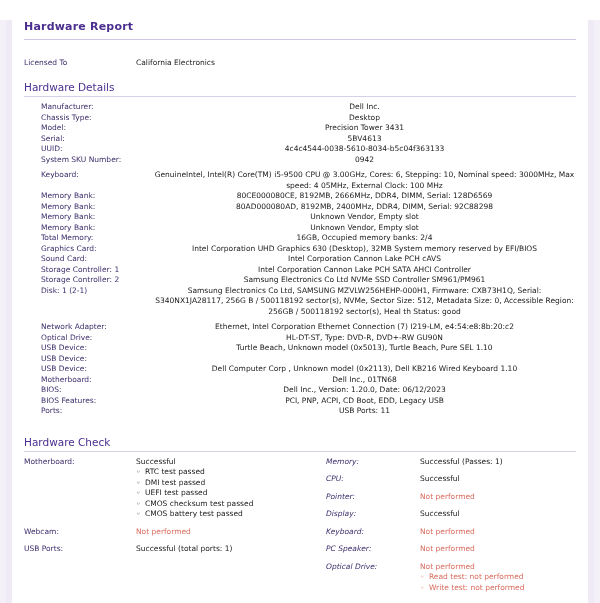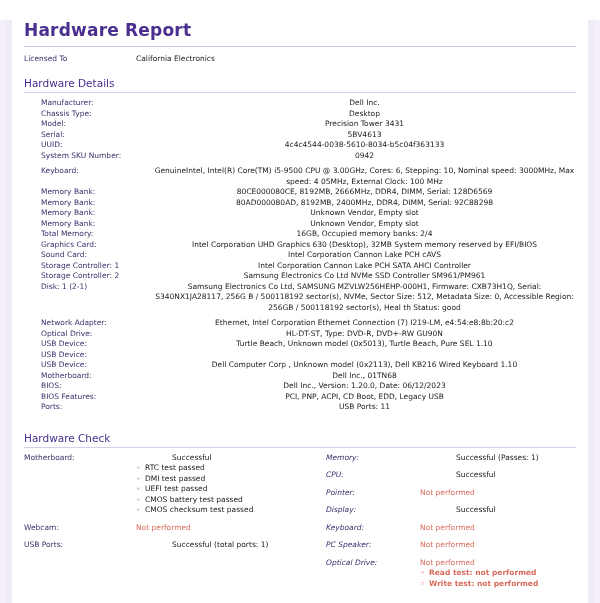--- a/index.html
+++ b/index.html
@@ -29,34 +29,34 @@
     position: absolute;
     top: 0;
     bottom: 0;
     width: 6px;
     background: #efeaf6;
   }
   .edge-left { left: 0; }
   .edge-right { right: 0; }
 
   h1.report-title {
-    font-size: 17px;
+    font-size: 11px;
     font-weight: bold;
     color: #4a2f8f;
     margin: 20px 0 0 0;
     letter-spacing: 0.2px;
   }
   .title-rule {
     border: none;
     border-top: 1px solid #cfc4e4;
     margin: 6px 0 0 0;
   }
   .licensed-row {
     display: flex;
-    margin-top: 7px;
+    margin-top: 18px;
     font-size: 7.5px;
   }
   .licensed-label {
     width: 112px;
     color: #3d2d6b;
   }
   .licensed-value {
     color: #222;
   }
 
@@ -116,42 +116,42 @@
   }
   .chk .cv {
     flex: 1 1 auto;
     font-size: 7.5px;
   }
   .chk-right .ck {
     width: 94px;
     flex: 0 0 94px;
     font-style: italic;
   }
-  .ok { color: #1a1a1a; margin-left: 36px; }
+  .ok { color: #1a1a1a; }
   .na { color: #d86a5c; }
   .sub-list {
     margin: 0;
     padding: 0;
     list-style: none;
   }
   .sub-list li {
     font-size: 7.5px;
     line-height: 10.5px;
     padding-left: 9px;
     position: relative;
     color: #1a1a1a;
   }
   .sub-list li::before {
     content: "\25E6";
     position: absolute;
     left: 0;
     top: 0;
     color: #1a1a1a;
   }
-  .sub-list.na-list li { color: #d86a5c; font-weight: bold; }
+  .sub-list.na-list li { color: #d86a5c; }
   .sub-list.na-list li::before { color: #d86a5c; }
 
   .spacer-block { height: 7px; }
 </style>
 </head>
 <body>
 
 <div class="page">
   <div class="edge-left"></div>
   <div class="edge-right"></div>
@@ -284,22 +284,22 @@
             <div class="ck">Motherboard:</div>
             <div class="cv ok">Successful</div>
           </div>
           <div class="chk">
             <div class="ck"></div>
             <div class="cv">
               <ul class="sub-list">
                 <li>RTC test passed</li>
                 <li>DMI test passed</li>
                 <li>UEFI test passed</li>
+                <li>CMOS checksum test passed</li>
                 <li>CMOS battery test passed</li>
-                <li>CMOS checksum test passed</li>
               </ul>
             </div>
           </div>
           <div class="spacer-block"></div>
         </div>
         <div>
           <div class="chk">
             <div class="ck">Webcam:</div>
             <div class="cv na">Not performed</div>
           </div>

